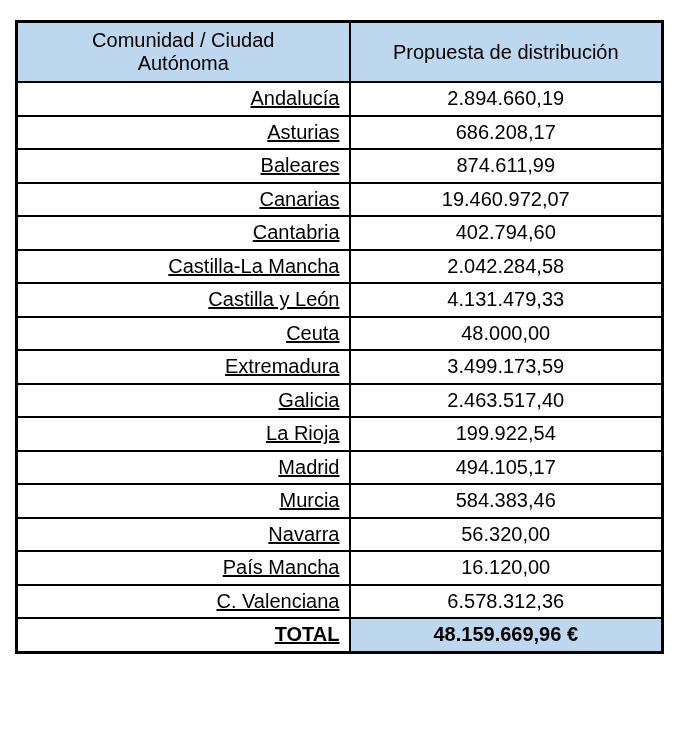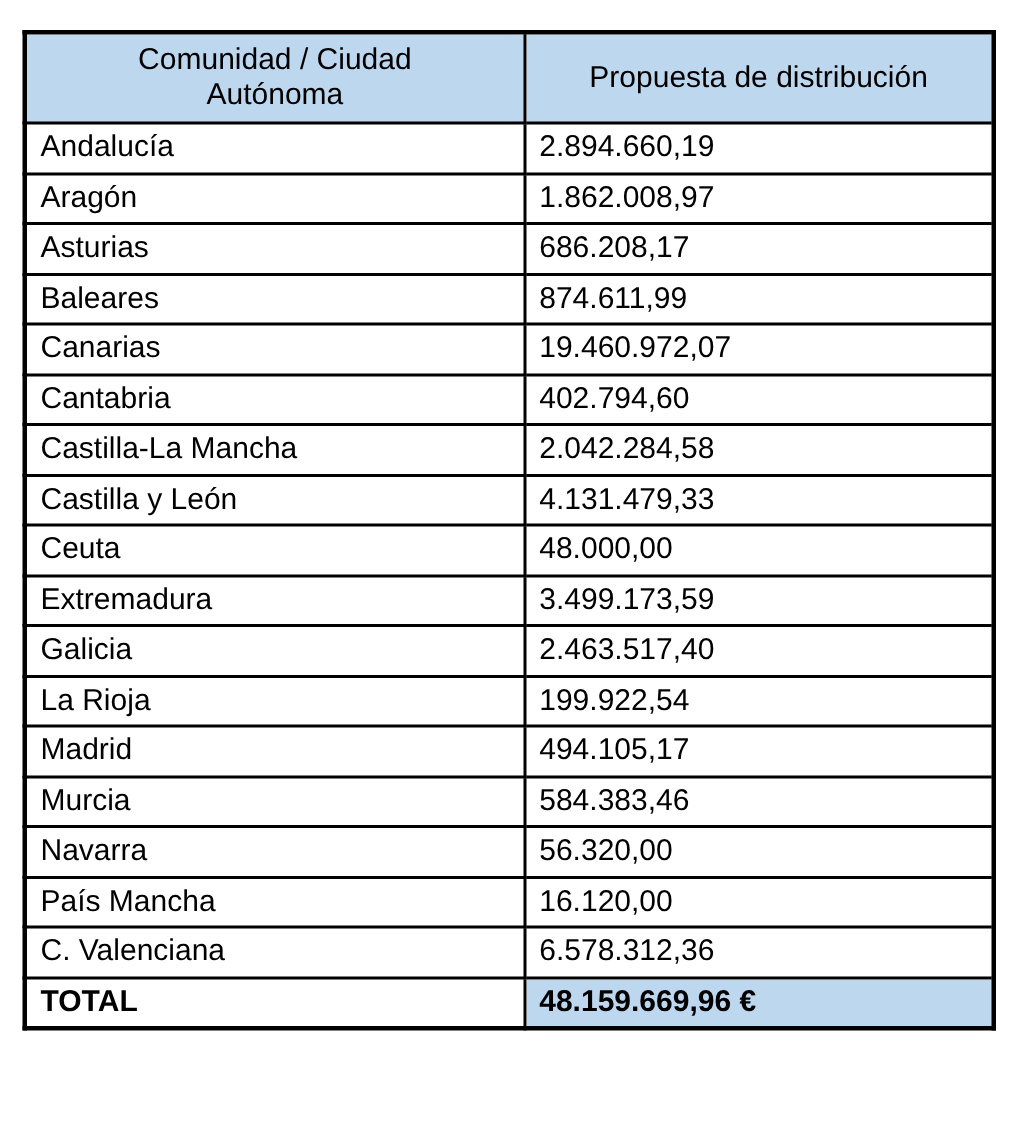--- a/index.html
+++ b/index.html
@@ -24,22 +24,22 @@
     overflow:hidden;white-space:nowrap;
   }
   .dist th{
     background:var(--header-bg);
     font-weight:normal;height:56px;
     text-align:center;vertical-align:middle;
     white-space:normal;
   }
   .dist th .hwrap{display:inline-block;max-width:235px;}
   .dist td{height:31.5px;padding:0 9px;vertical-align:middle;background:#ffffff;}
-  .dist td.name{text-align:left;}
-  .dist td.value{text-align:left;}
+  .dist td.name{text-align:right;text-decoration:underline;}
+  .dist td.value{text-align:center;}
   .dist tfoot td.name{font-weight:bold;}
   .dist tfoot td.value{font-weight:bold;background:var(--total-value-bg);}
 </style>
 </head>
 <body>
 
 <table class="dist">
   <colgroup>
     <col style="width:333px">
     <col style="width:313px">
@@ -49,24 +49,20 @@
       <th><span class="hwrap">Comunidad / Ciudad Autónoma</span></th>
       <th><span>Propuesta de distribución</span></th>
     </tr>
   </thead>
   <tbody>
   <tr>
     <td class="name">Andalucía</td>
     <td class="value">2.894.660,19</td>
   </tr>
 
-  <tr>
-    <td class="name">Aragón</td>
-    <td class="value">1.862.008,97</td>
-  </tr>
 
   <tr>
     <td class="name">Asturias</td>
     <td class="value">686.208,17</td>
   </tr>
 
   <tr>
     <td class="name">Baleares</td>
     <td class="value">874.611,99</td>
   </tr>

